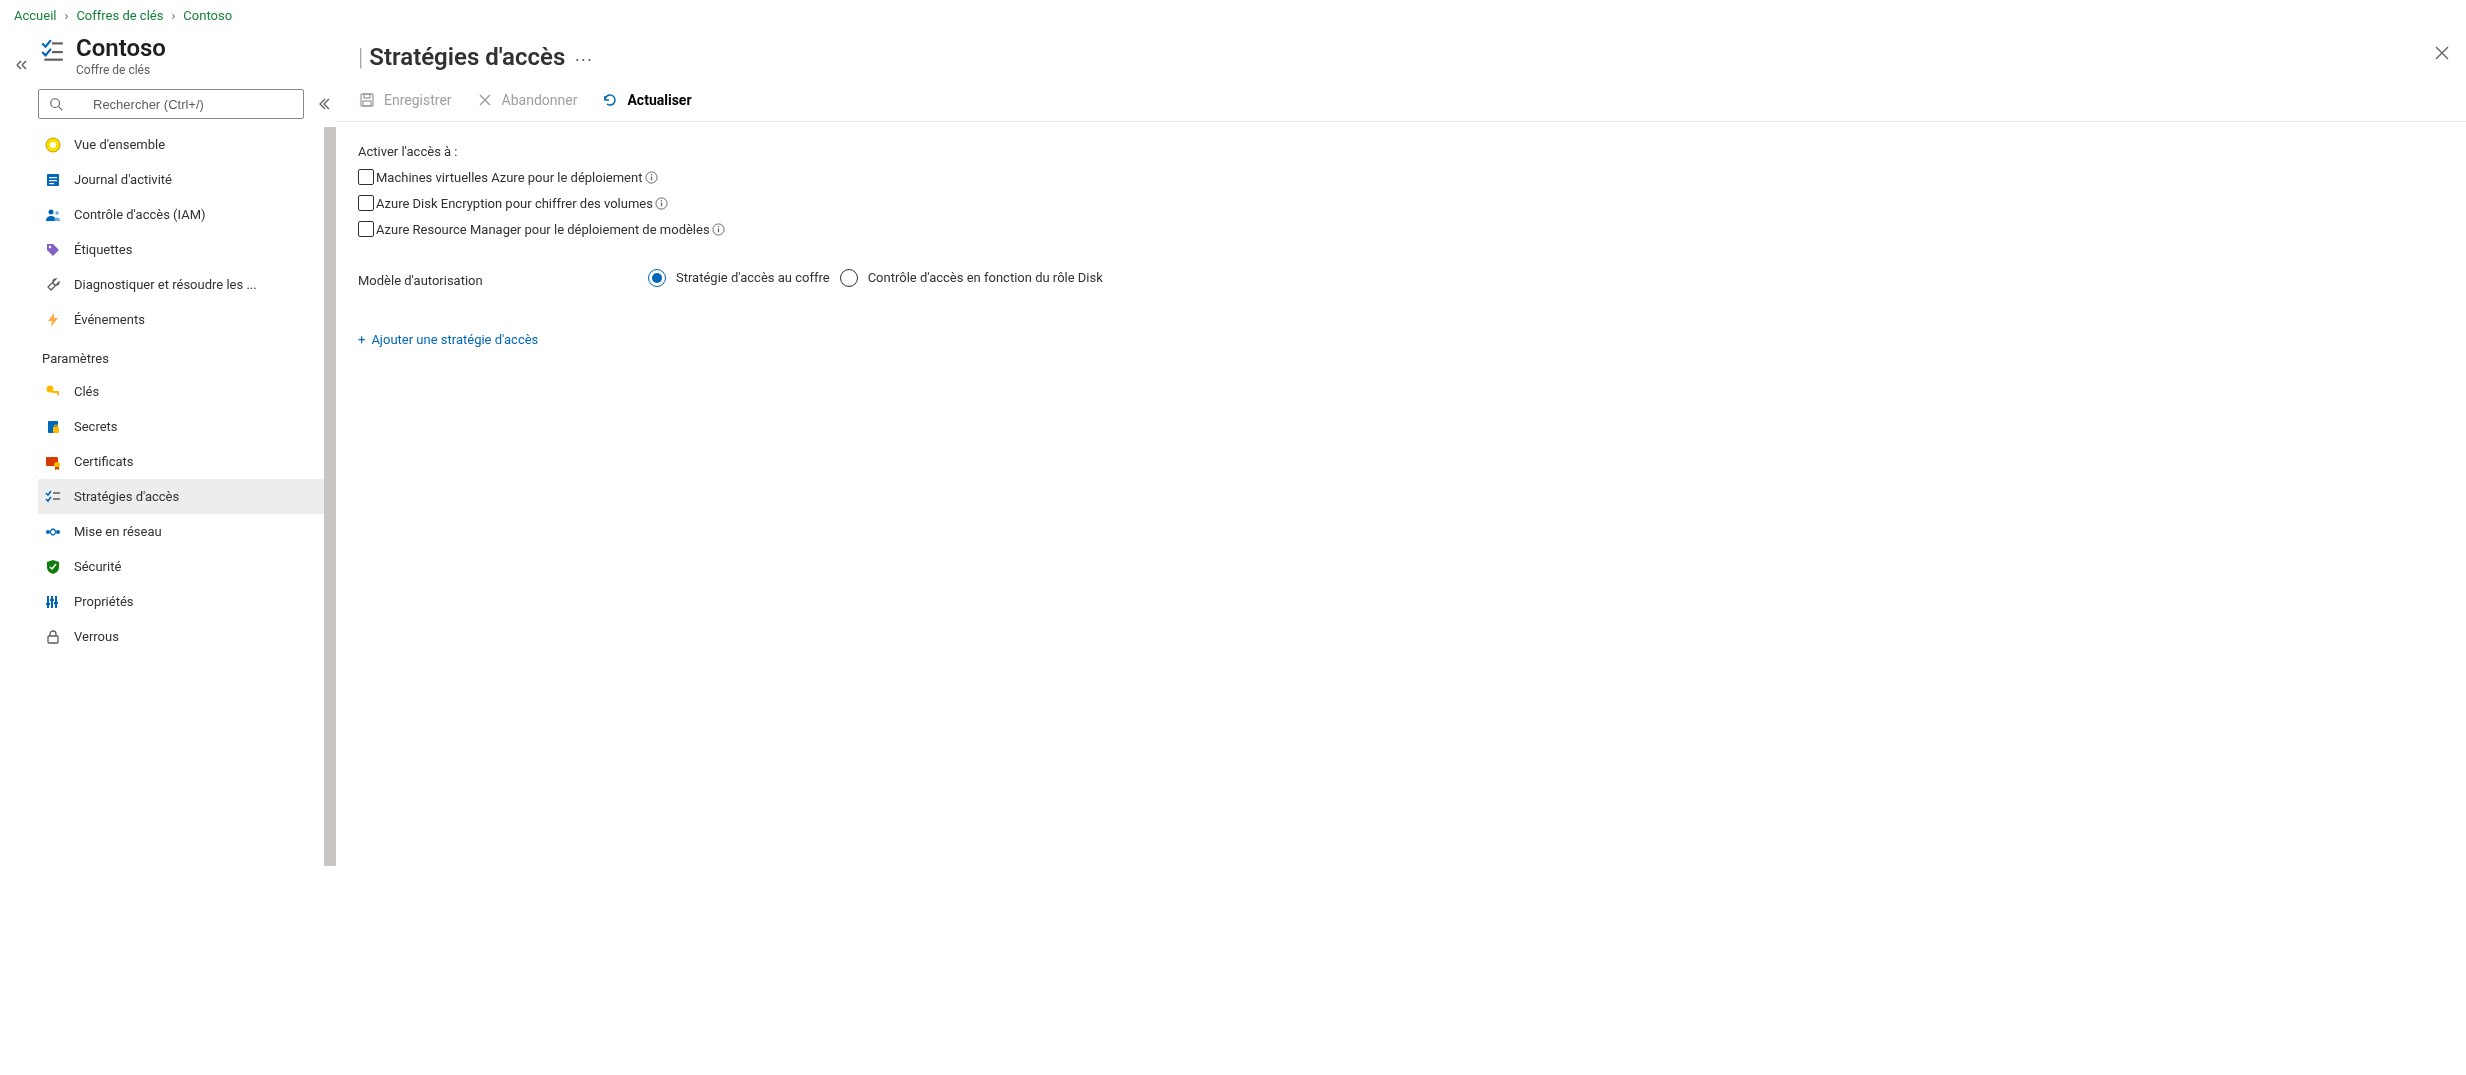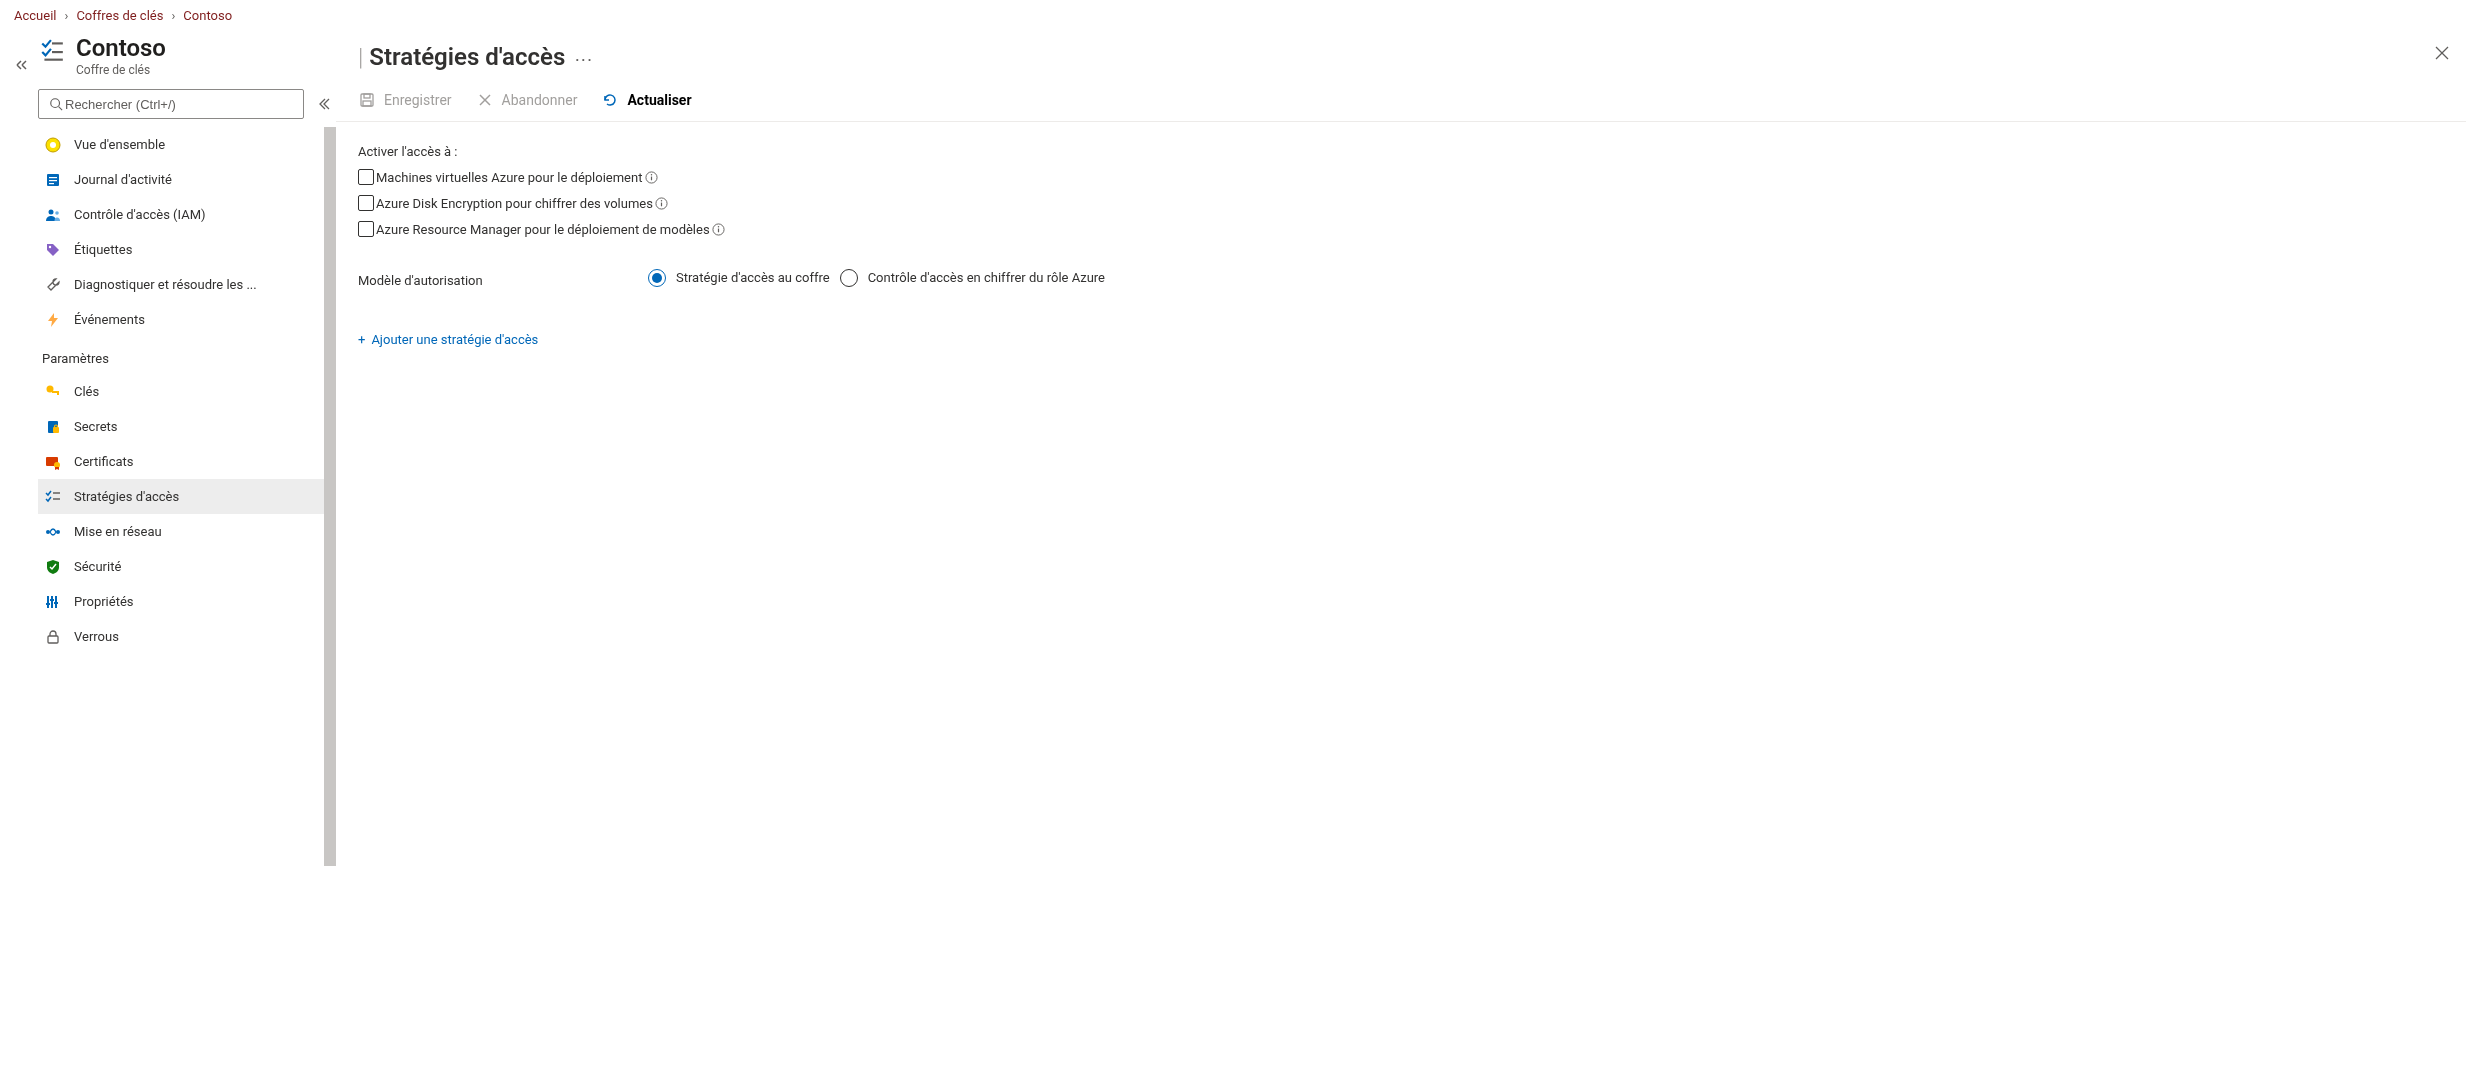--- a/index.html
+++ b/index.html
@@ -10,21 +10,21 @@
       background: #fff;
     }
     
     .breadcrumb {
       display: flex;
       align-items: center;
       gap: 8px;
       padding: 8px 14px;
       font-size: 13px;
     }
-    .breadcrumb a { color: #7f1d1d; text-decoration: none; cursor: pointer; }
+    .breadcrumb a { color: #15803d; text-decoration: none; cursor: pointer; }
     .breadcrumb .sep { color: #605e5c; }
     .collapse-handle {
       position: absolute;
       left: 12px;
       top: 56px;
       width: 18px;
       height: 18px;
       display: flex;
       align-items: center;
       justify-content: center;
@@ -80,20 +80,21 @@
       padding: 0 8px;
       color: #605e5c;
     }
     .search-box input {
       border: none;
       outline: none;
       width: 100%;
       font-size: 13px;
       color: #323130;
       background: transparent;
+      margin-left: 28px;
     }
     .search-box input::placeholder { color: #605e5c; }
     .collapse-chevron {
       width: 20px; height: 20px;
       display:flex; align-items:center; justify-content:center;
       color:#605e5c; cursor:pointer;
       font-size: 11px;
     }
     .nav-scroll {
       position: relative;
@@ -553,21 +554,21 @@
 
       <div class="perm-row">
         <div class="perm-label">Modèle d'autorisation</div>
         <div class="radio-col">
           <div class="radio-row">
             <div class="radio sel"></div>
             <span>Stratégie d'accès au coffre</span>
           </div>
           <div class="radio-row">
             <div class="radio"></div>
-            <span>Contrôle d'accès en chiffrer du rôle Azure</span>
+            <span>Contrôle d'accès en fonction du rôle Disk</span>
           </div>
         </div>
       </div>
 
       <div class="add-link">
         <span>+</span>
         <span>Ajouter une stratégie d'accès</span>
       </div>
     </div>
   </main>

